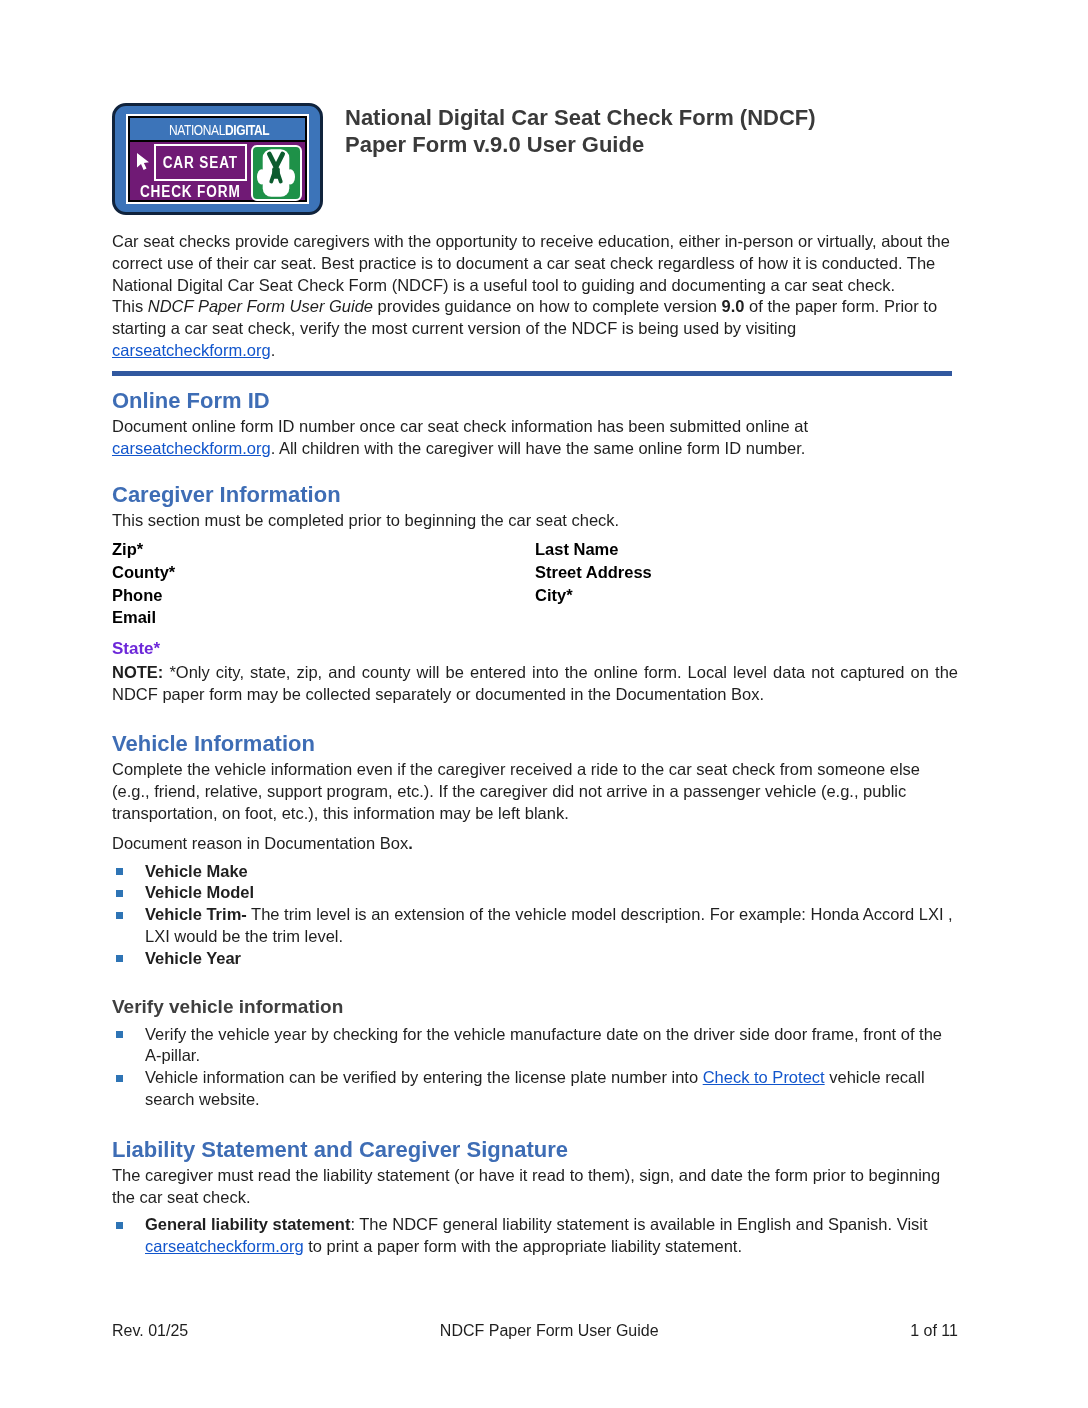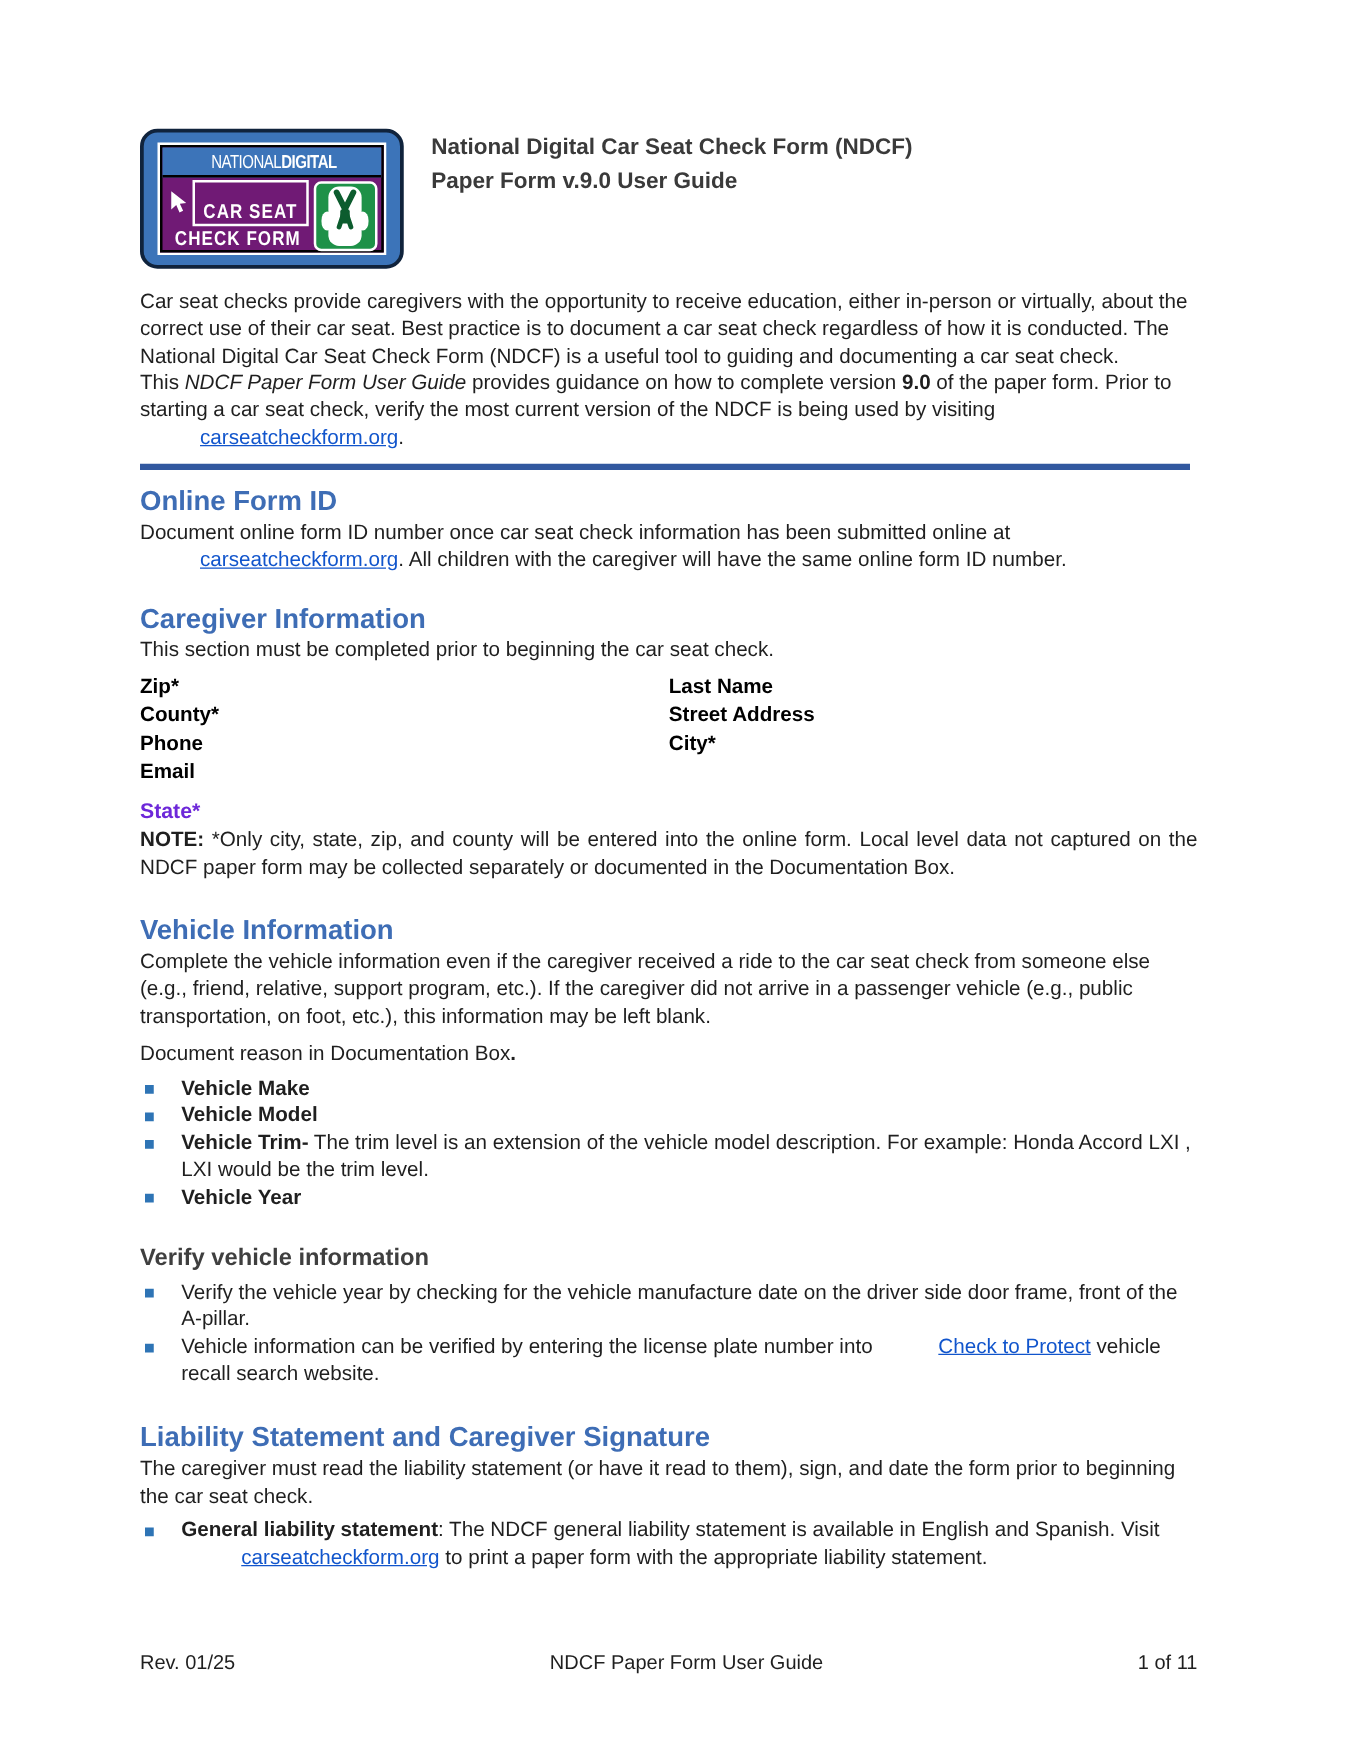--- a/index.html
+++ b/index.html
@@ -19,21 +19,21 @@
     font-family: "Liberation Sans", sans-serif;
     color: #1f1f1f;
   }
   .content {
     position: absolute; left: 112px; top: 103px; width: 846px;
   }
   
   .doc-header { display: flex; gap: 22px; margin-bottom: 16px; }
   .doc-title {
     margin: 0; padding-top: 1px;
-    font-size: 18px; font-weight: bold; line-height: 27px; color: #3a3a3a;
+    font-size: 22px; font-weight: bold; line-height: 27px; color: #3a3a3a;
   }
   
   .logo-outer {
     flex-shrink: 0;
     width: 211px; height: 112px;
     background: var(--logo-blue);
     border: 3px solid #10233c;
     border-radius: 14px;
     padding: 10px 13px;
   }
@@ -53,39 +53,39 @@
     white-space: nowrap;
   }
   .logo-national { font-weight: 400; transform-origin: right center; }
   .logo-digital { font-weight: 800; transform-origin: left center; }
   .logo-bottom { flex: 1; display: flex; }
   .logo-left { flex: 1; display: flex; flex-direction: column; }
   .logo-row2 { flex: 1; display: flex; }
   .cursor-cell { width: 24px; display: flex; align-items: center; justify-content: center; }
   .carseat-box {
     flex: 1; border: 2px solid #fff; margin: 2px 3px 0 0;
-    display: flex; align-items: flex-end; justify-content: center;
+    display: flex; align-items: center; justify-content: center;
   }
   .carseat-box span, .logo-row3 span {
     color: #fff; font-weight: bold; font-size: 16px; letter-spacing: 1px;
     display: inline-block; transform: scaleX(0.85); white-space: nowrap;
   }
   .logo-row3 { text-align: center; padding: 2px 0 3px; }
   .logo-green {
     width: 52px; margin: 3px 3px 3px 1px;
     background: var(--logo-green);
     border: 2px solid #fff; border-radius: 6px;
     display: flex; align-items: center; justify-content: center;
   }
   
   .body-text { margin: 0; font-size: 16.5px; line-height: 21.8px; }
   .justified { text-align: justify; }
   em { font-style: italic; }
   strong { font-weight: bold; }
-  a.link { color: var(--link-blue); cursor: pointer; margin-left: 48px; }
+  a.link { color: var(--link-blue); cursor: pointer; }
   .divider { height: 5px; background: var(--divider-blue); margin-top: 9px; width: 840px; }
   .section-heading {
     font-size: 22px; font-weight: bold; color: var(--heading-blue);
     margin: 23px 0 2px;
   }
   .section-heading.first { margin-top: 12px; }
   .sub-heading {
     font-size: 19px; font-weight: bold; color: #3f3f3f;
     margin: 26px 0 2px;
   }

